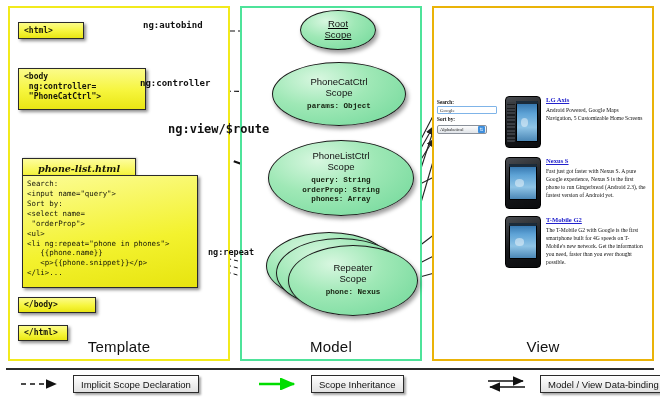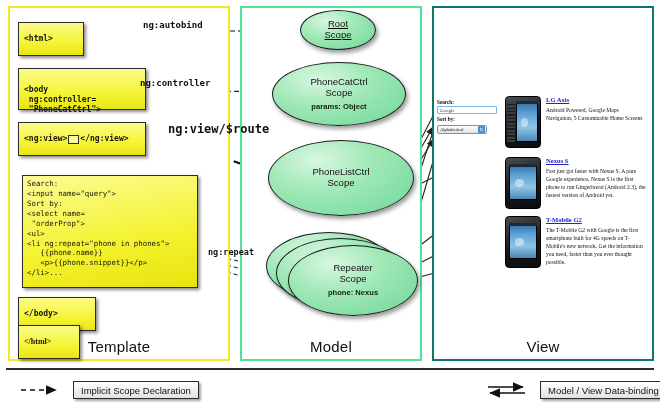--- a/index.html
+++ b/index.html
@@ -5,36 +5,36 @@
   html,body{margin:0;padding:0;background:#fff;}
   body{width:660px;height:405px;position:relative;overflow:hidden;
        font-family:"Liberation Sans",sans-serif;}
 
   #canvas{position:absolute;left:0;top:0;width:660px;height:405px;}
 
   
   .panel{position:absolute;background:#fff;box-sizing:border-box;}
   #panel-template{left:8px;top:6px;width:222px;height:355px;border:2px solid #f2ea1c;}
   #panel-model{left:240px;top:6px;width:182px;height:355px;border:2px solid #4ee39a;}
-  #panel-view{left:432px;top:6px;width:222px;height:355px;border:2px solid #0f766e;}
+  #panel-view{left:432px;top:6px;width:222px;height:355px;border:2px solid #eab308;}
   .panel-label{position:absolute;bottom:4px;left:0;width:100%;text-align:center;
                font-size:15px;color:#111;letter-spacing:.2px;}
 
   
   .ybox{position:absolute;box-sizing:border-box;border:1.5px solid #2b2b2b;
         background:linear-gradient(180deg,#fbfb8a 0%,#f6f53c 55%,#e9e614 100%);
         font-family:"DejaVu Sans Mono",monospace;font-weight:bold;font-size:8px;
         color:#15150a;box-shadow:2px 2px 3px rgba(0,0,0,.45);
-        padding:16px 5px;line-height:1.25;white-space:pre;}
+        padding:3px 5px;line-height:1.25;white-space:pre;}
   #box-html{left:18px;top:22px;width:66px;height:17px;display:flex;align-items:center;}
   #box-body{left:18px;top:68px;width:128px;height:42px;}
   #box-ngview{left:18px;top:122px;width:128px;height:18px;display:flex;
               align-items:center;gap:0;}
   #box-bodyclose{left:18px;top:297px;width:78px;height:16px;display:flex;align-items:center;}
-  #box-htmlclose{left:18px;top:325px;width:62px;height:16px;display:flex;align-items:center;font-family:Liberation Serif, serif;}
+  #box-htmlclose{left:18px;top:325px;width:50px;height:16px;display:flex;align-items:center;}
   .ngview-slot{display:inline-block;width:9px;height:7px;border:1.3px solid #2b2b2b;
                background:#fcfc9c;margin:0 1px;vertical-align:middle;}
 
   
   #file-card{position:absolute;left:22px;top:158px;width:176px;height:130px;}
   #file-tab{position:absolute;left:0;top:0;width:112px;height:18px;
             background:linear-gradient(180deg,#fdfd9e,#f4f330);
             border:1.5px solid #2b2b2b;border-bottom:none;
             box-shadow:1px 0 2px rgba(0,0,0,.3);
             display:flex;align-items:center;justify-content:center;
@@ -47,21 +47,21 @@
              color:#15150a;line-height:1.34;white-space:pre;padding:3px 4px;
              box-sizing:border-box;overflow:hidden;}
 
   
   .scope{position:absolute;border-radius:50%;border:1.6px solid #1a1a1a;
          background:radial-gradient(ellipse at 34% 26%,#d8f7e0 0%,#9fe8b6 42%,#6ed798 100%);
          box-shadow:2px 3px 4px rgba(0,0,0,.40);
          display:flex;flex-direction:column;align-items:center;justify-content:center;
          text-align:center;}
   .scope .ttl{font-size:9.5px;color:#111;line-height:1.15;}
-  .scope .props{font-family:Liberation Sans, sans-serif;font-weight:bold;
+  .scope .props{font-family:Liberation Mono, monospace;font-weight:bold;
                 font-size:7.6px;color:#15200f;line-height:1.25;margin-top:3px;}
   #scope-root{left:300px;top:10px;width:74px;height:38px;text-decoration:underline;}
   #scope-cat{left:272px;top:62px;width:132px;height:62px;}
   #scope-list{left:268px;top:140px;width:144px;height:74px;}
   #rep-stack{position:absolute;left:266px;top:232px;width:150px;height:82px;}
   #rep-a{position:absolute;left:0;top:0;width:124px;height:66px;}
   #rep-b{position:absolute;left:10px;top:6px;width:126px;height:68px;}
   #rep-c{position:absolute;left:22px;top:13px;width:128px;height:69px;}
 
   
@@ -112,21 +112,21 @@
   .elabel{position:absolute;font-family:"DejaVu Sans Mono",monospace;font-weight:bold;
           font-size:9px;color:#111;white-space:nowrap;}
   #lbl-autobind{left:143px;top:20px;}
   #lbl-controller{left:140px;top:78px;}
   #lbl-ngview{left:168px;top:122px;font-size:12px;}
   #lbl-ngrepeat{left:208px;top:247px;font-size:8.5px;}
 
   
   #legend{position:absolute;left:0;top:368px;width:660px;height:37px;}
   #legend-rule{position:absolute;left:6px;top:0;width:648px;height:2px;background:#2b2b2b;}
-  .lg-item{position:absolute;top:13px;display:flex;align-items:center;gap:7px;text-align:right;}
+  .lg-item{position:absolute;top:7px;display:flex;align-items:center;gap:7px;text-align:right;}
   #lg-0{left:20px;}
   #lg-1{left:258px;}
   #lg-2{left:487px;}
   .lg-box{border:1.4px solid #2b2b2b;background:linear-gradient(180deg,#fff,#e2e2e2);
           box-shadow:1.5px 1.5px 2px rgba(0,0,0,.35);
           padding:2.5px 7px;font-size:9.5px;color:#111;white-space:nowrap;}
 </style>
 </head>
 <body>
 
@@ -200,25 +200,23 @@
   <div class="panel" id="panel-view">
     <div class="panel-label">View</div>
   </div>
 
   <div class="ybox" id="box-html">&lt;html&gt;</div>
 
   <div class="ybox" id="box-body">&lt;body
  ng:controller=
  "PhoneCatCtrl"&gt;</div>
 
-  <div class="ybox" id="box-ngview">
-    <span>&lt;ng:view&gt;</span><span class="ngview-slot"></span><span>&lt;/ng:view&gt;</span>
-  </div>
 
   <div id="file-card">
+    <div id="file-tab">phone-list.html</div>
     <div id="file-body">Search:
 &lt;input name="query"&gt;
 Sort by:
 &lt;select name=
  "orderProp"&gt;
 &lt;ul&gt;
 &lt;li ng:repeat="phone in phones"&gt;
    {{phone.name}}
    &lt;p&gt;{{phone.snippet}}&lt;/p&gt;
 &lt;/li&gt;...</div>
@@ -239,20 +237,23 @@
 
   <div class="scope" id="scope-cat">
     <div class="ttl" style="white-space:pre-line">PhoneCatCtrl
 Scope</div>
     <div class="props" style="white-space:pre-line">params: Object</div>
   </div>
 
   <div class="scope" id="scope-list">
     <div class="ttl" style="white-space:pre-line">PhoneListCtrl
 Scope</div>
+    <div class="props" style="white-space:pre-line">query: String
+orderProp: String
+phones: Array</div>
   </div>
 
   <div id="rep-stack">
     <div class="scope" id="rep-a"></div>
     <div class="scope" id="rep-b"></div>
     <div class="scope" id="rep-c">
       <div class="ttl" style="white-space:pre-line">Repeater
 Scope</div>
       <div class="props" style="white-space:pre-line">phone: Nexus</div>
     </div>
@@ -308,20 +309,26 @@
   <div id="legend">
     <div id="legend-rule"></div>
 
     <div class="lg-item" id="lg-0">
       <svg width="46" height="12">
         <path d="M1,6 L36,6" stroke="#111" stroke-width="1.6" fill="none" stroke-dasharray="5,4" marker-end="url(#ah-black)"></path>
       </svg>
       <div class="lg-box">Implicit Scope Declaration</div>
     </div>
 
+    <div class="lg-item" id="lg-1">
+      <svg width="46" height="12">
+        <path d="M1,6 L36,6" stroke="#00dd00" stroke-width="2.6" fill="none" marker-end="url(#ah-green)"></path>
+      </svg>
+      <div class="lg-box">Scope Inheritance</div>
+    </div>
 
     <div class="lg-item" id="lg-2">
       <svg width="46" height="16">
         <path d="M1,5 L36,5" stroke="#111" stroke-width="1.6" fill="none" marker-end="url(#ah-black)"></path>
         <path d="M38,11 L3,11" stroke="#111" stroke-width="1.6" fill="none" marker-end="url(#ah-black)"></path>
       </svg>
       <div class="lg-box">Model / View Data-binding</div>
     </div>
   </div>
 

